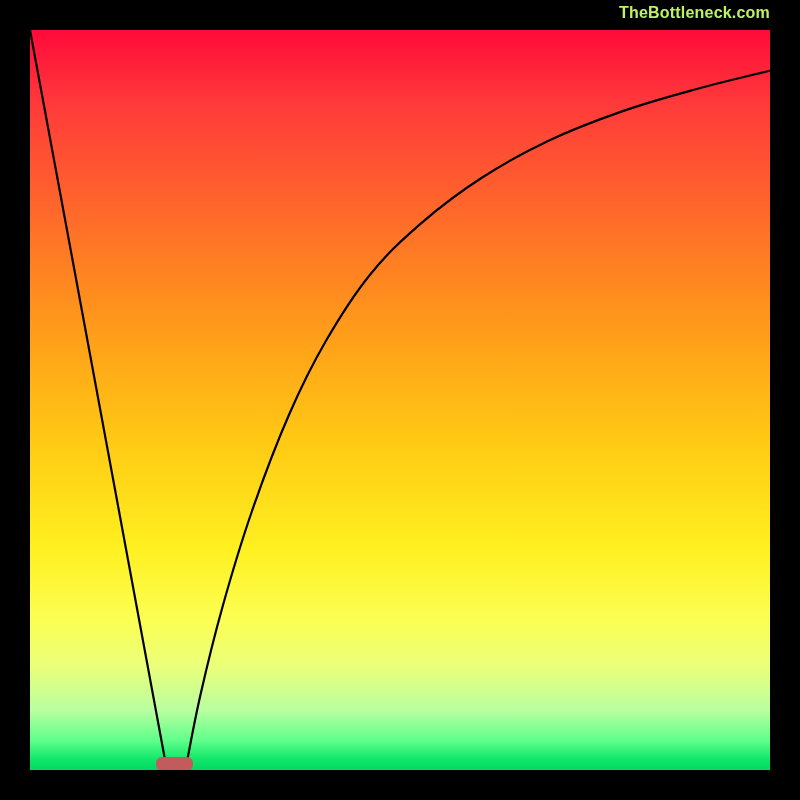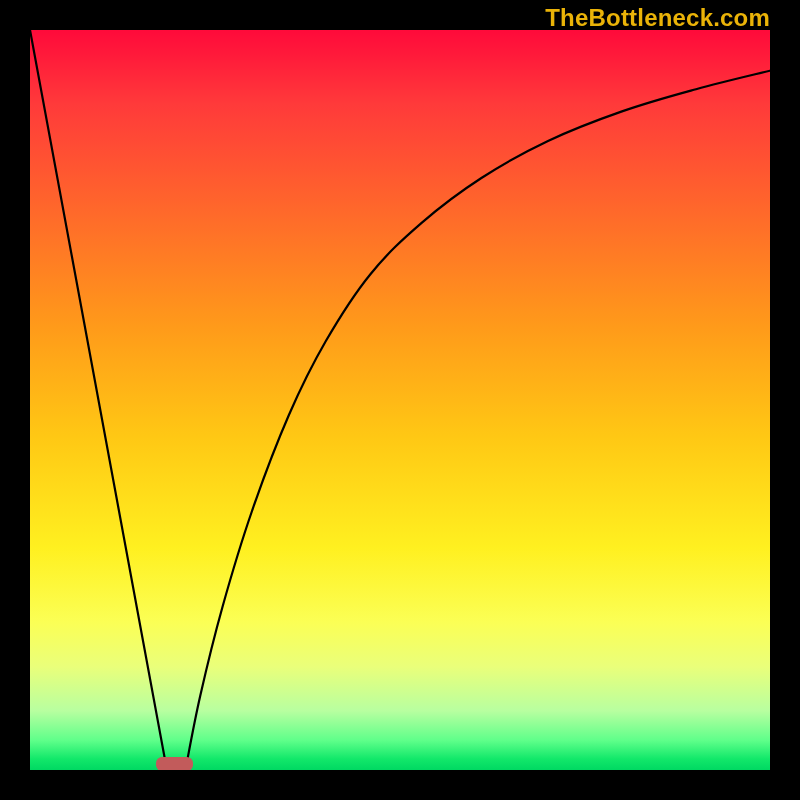--- a/index.html
+++ b/index.html
@@ -50,23 +50,23 @@
   }
   .marker {
     position: absolute;
     background: #c25b5b;
     border-radius: 6px;
   }
   .watermark {
     position: absolute;
     top: 4px;
     right: 30px;
-    font-size: 24px;
+    font-size: 16px;
     font-weight: 600;
-    color: #eab308;
+    color: #bef264;
     letter-spacing: 0.2px;
   }
   svg.curve {
     position: absolute;
     left: 0;
     top: 0;
     width: 100%;
     height: 100%;
   }
   svg.curve path, svg.curve line {

